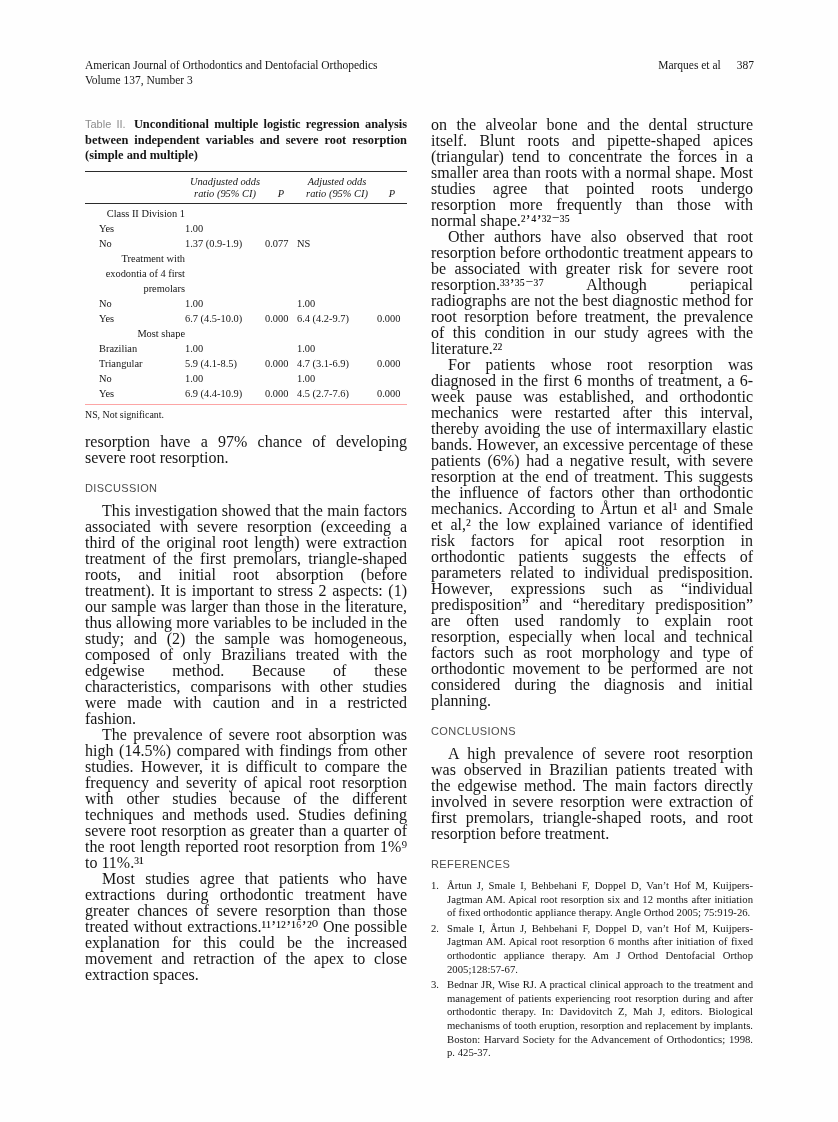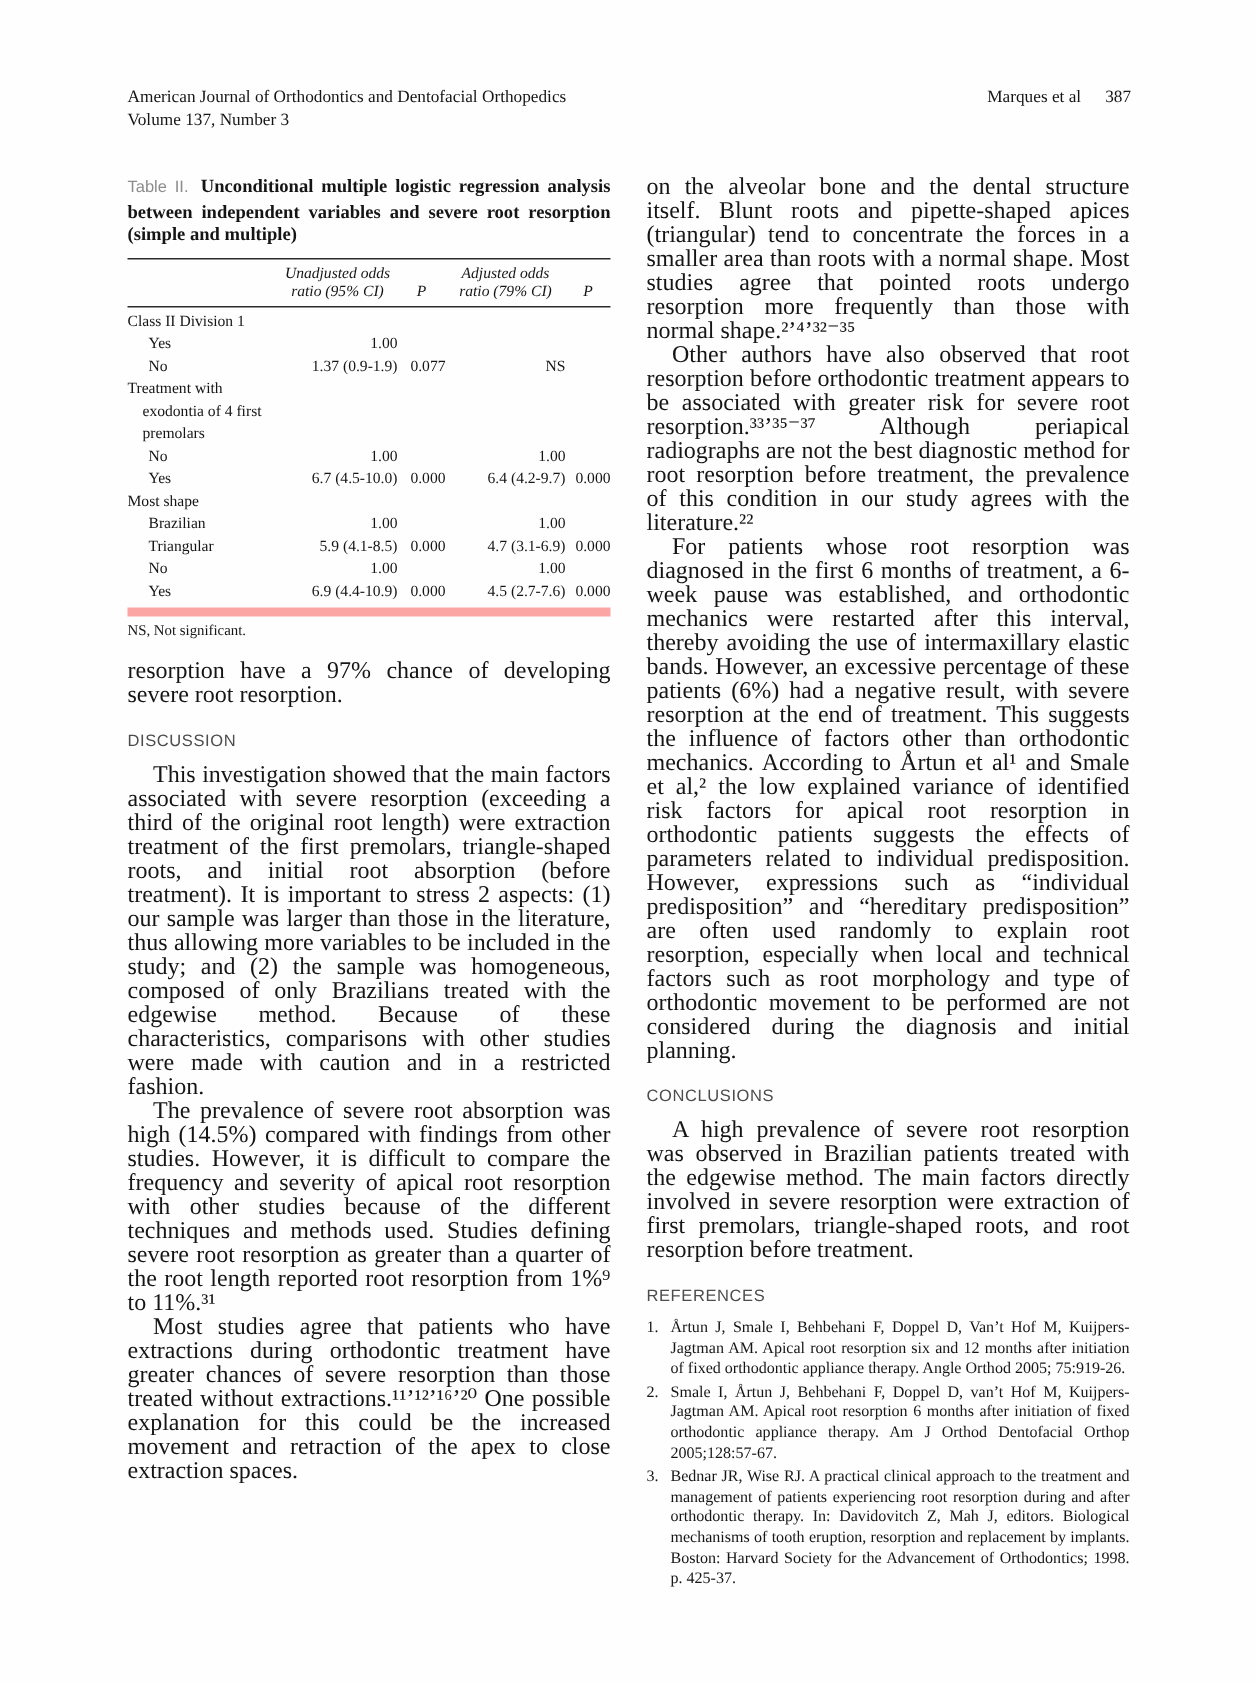--- a/index.html
+++ b/index.html
@@ -29,31 +29,31 @@
     font-size: 11px; font-weight: 400; color: #4c4c4c;
     letter-spacing: 0.4px; margin: 16px 0 9px 0;
   }
 
   
   .tbl-caption { font-size: 12.4px; line-height: 15.5px; text-align: justify; margin-bottom: 7px; }
   .tbl-label { color: #8c8c8c; font-family: "Liberation Sans", "DejaVu Sans", sans-serif; font-size: 11px; margin-right: 3px; }
   .tbl-caption-text { font-weight: 700; }
 
   
-  .tbl { border-top: 1px solid #2b2b2b; border-bottom: 6px solid #fca5a5; font-size: 10.4px; }
+  .tbl { border-top: 1px solid #2b2b2b; border-bottom: 1px solid #fca5a5; font-size: 10.4px; }
   .tbl-head {
     display: grid; grid-template-columns: 100px 80px 32px 80px 30px;
     align-items: end; font-style: italic; line-height: 12px;
     padding: 4px 0 3px 0; border-bottom: 1px solid #2b2b2b;
   }
   .tbl-head .head { text-align: center; }
   .trow { display: grid; grid-template-columns: 100px 80px 32px 80px 30px; line-height: 15px; }
-  .c-label.group { padding-left: 10px; text-indent: -10px; }
+  .c-label.group { padding-left: 10px; text-indent: -10px; text-align: right; }
   .c-label.sub { padding-left: 14px; }
-  .c-u, .c-a, .c-p { text-align: right; }
+  .c-u, .c-a, .c-p { text-align: left; }
   .tbl-body { padding: 2px 0 3px 0; }
   .tbl-foot { font-size: 9.9px; margin: 4px 0 14px 0; }
 
   .cont { margin-bottom: 2px; }
 
   
   .ref { display: flex; font-size: 10.7px; line-height: 13.6px; text-align: justify; margin-bottom: 2px; }
   .ref-num { flex: 0 0 16px; }
   .ref-text { flex: 1; }
 </style>
@@ -79,21 +79,21 @@
       <div class="tbl-caption">
         <span class="tbl-label">Table II.</span>
         <span class="tbl-caption-text">Unconditional multiple logistic regression analysis between independent variables and severe root resorption (simple and multiple)</span>
       </div>
 
       <div class="tbl">
         <div class="tbl-head">
           <div class="c-label"></div>
           <div class="c-u head">Unadjusted odds ratio (95% CI)</div>
           <div class="c-p head">P</div>
-          <div class="c-a head">Adjusted odds ratio (79% CI)</div>
+          <div class="c-a head">Adjusted odds ratio (95% CI)</div>
           <div class="c-p head">P</div>
         </div>
         <div class="tbl-body">
           <div class="trow">
             <div class="c-label group">Class II Division 1</div>
             <div class="c-u"></div>
             <div class="c-p"></div>
             <div class="c-a"></div>
             <div class="c-p"></div>
           </div>

